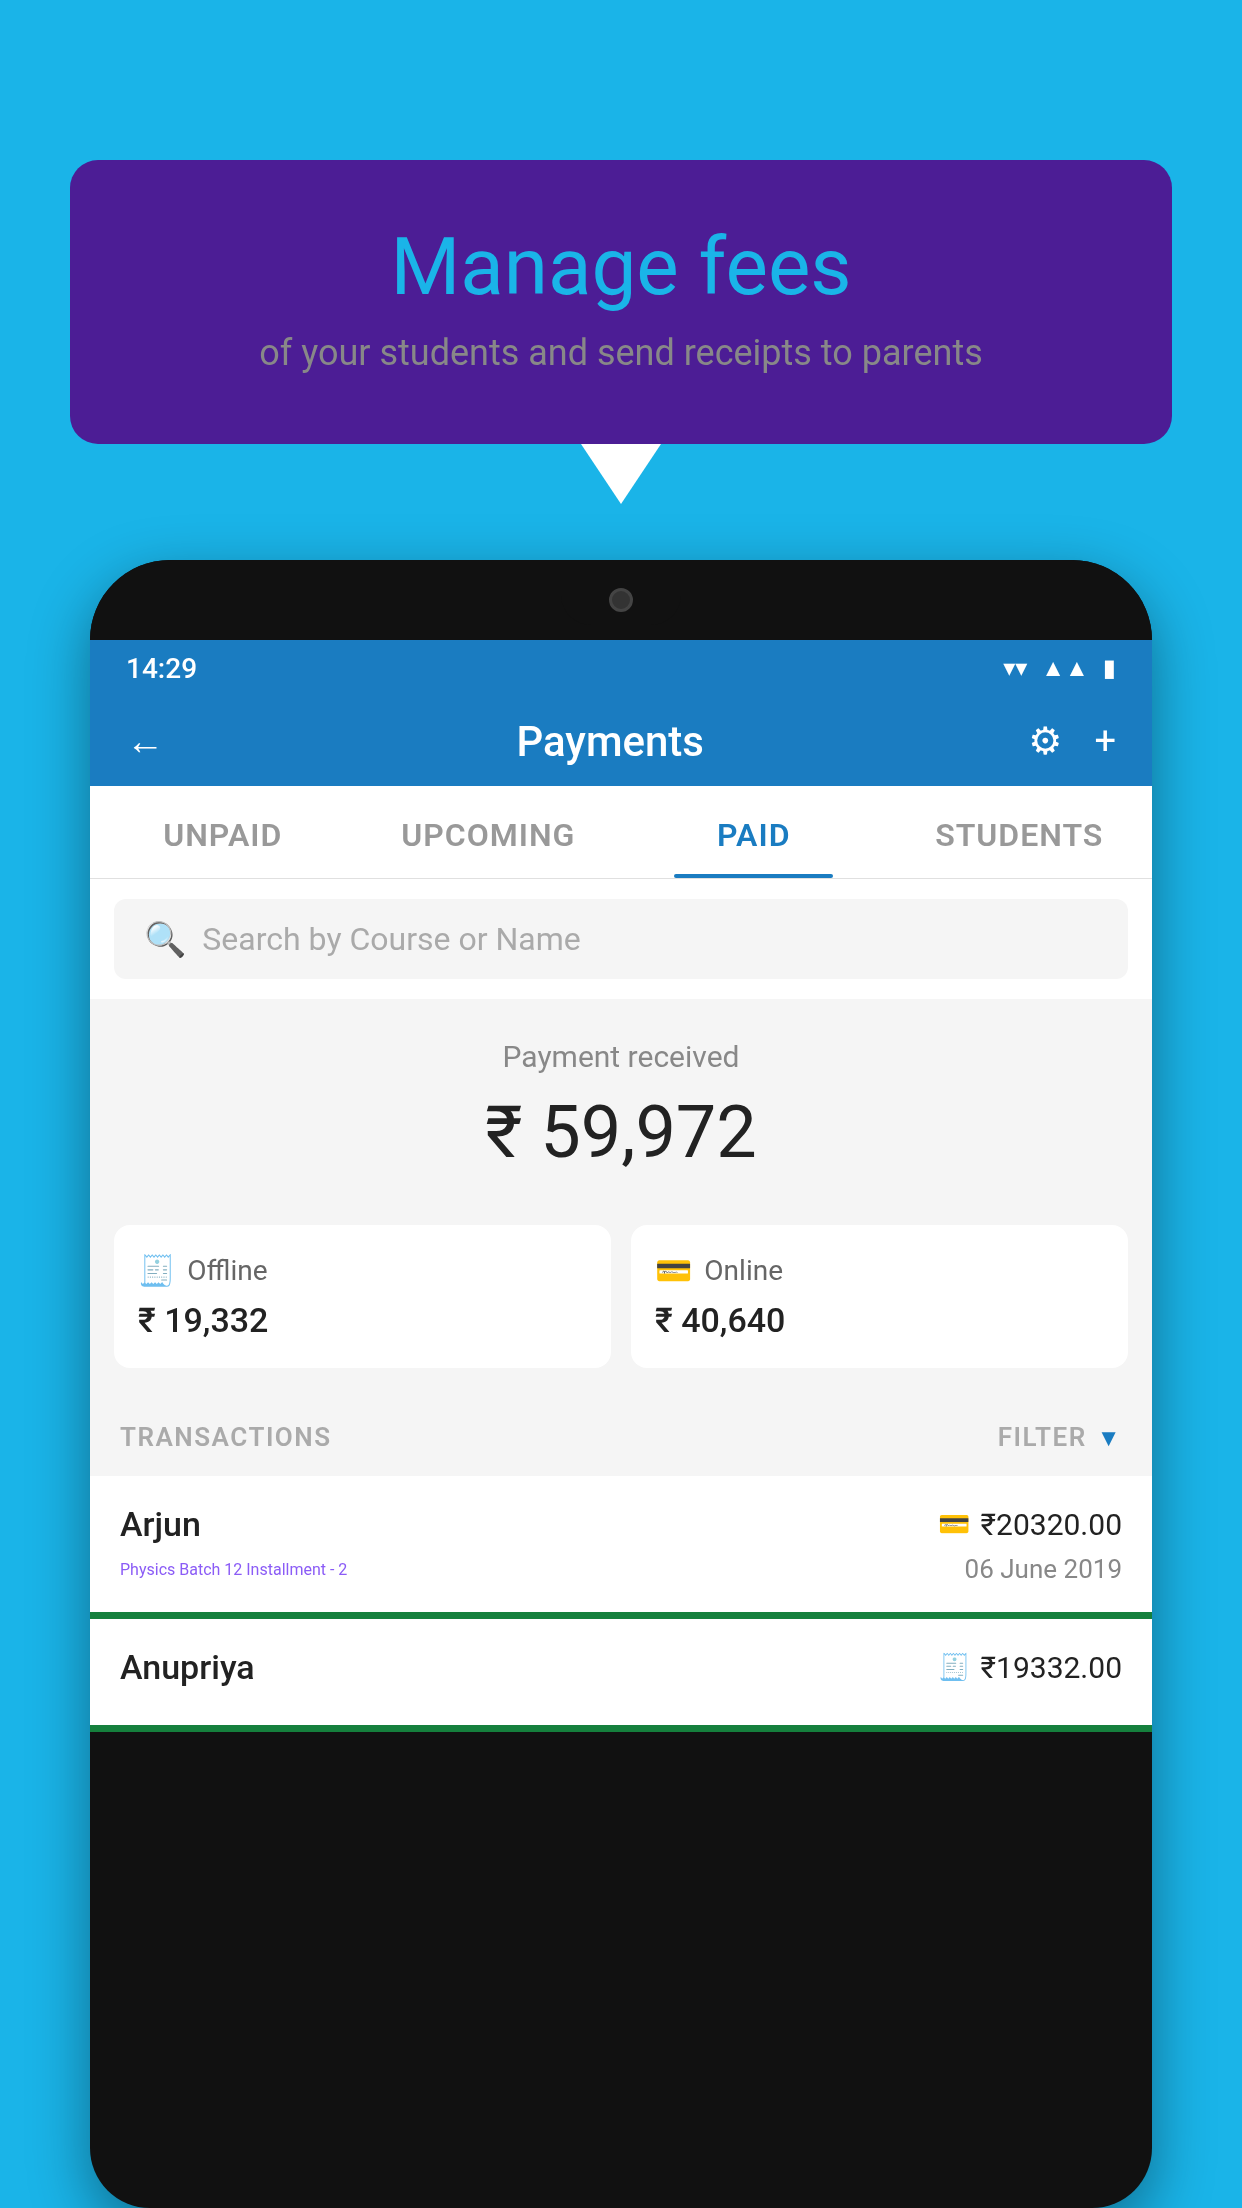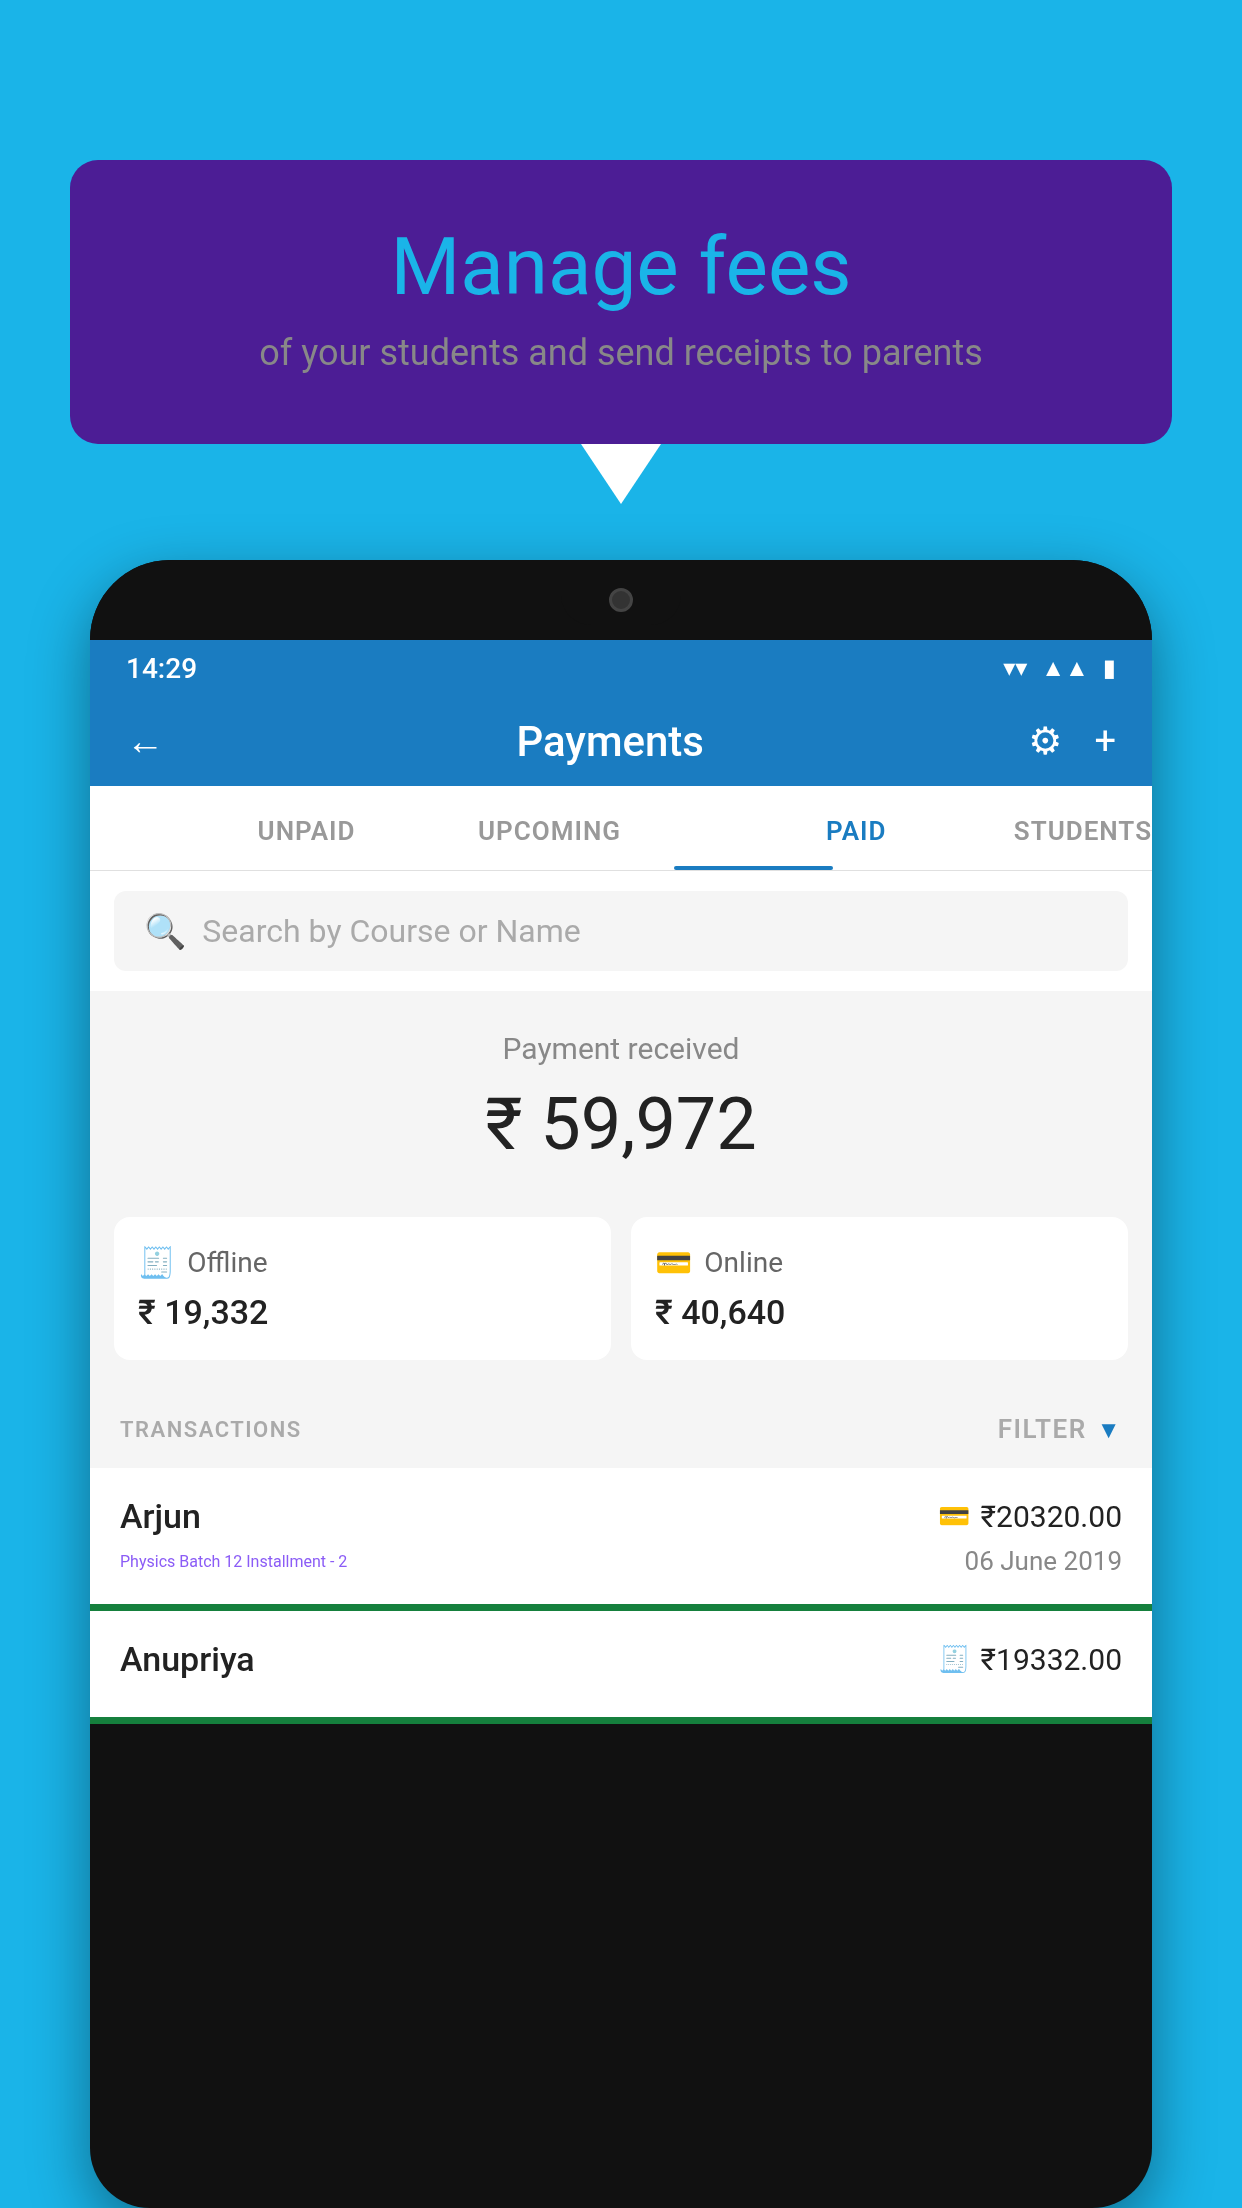--- a/index.html
+++ b/index.html
@@ -160,23 +160,23 @@
 
     
     .tabs-bar {
       background: white;
       display: flex;
       border-bottom: 1px solid #e0e0e0;
     }
 
     .tab-item {
       flex: 1;
-      text-align: right;
+      text-align: center;
       padding: 30px 0 24px;
-      font-size: 26px;
+      font-size: 32px;
       font-weight: 600;
       color: #999;
       letter-spacing: 1px;
       position: relative;
       cursor: pointer;
     }
 
     .tab-item.active {
       color: #1a7cc1;
     }
@@ -284,21 +284,21 @@
     .transactions-header {
       display: flex;
       align-items: center;
       justify-content: space-between;
       padding: 24px 30px;
       background: #f5f5f5;
     }
 
     .transactions-label {
       color: #aaa;
-      font-size: 22px;
+      font-size: 26px;
       font-weight: 600;
       letter-spacing: 1.5px;
     }
 
     .filter-btn {
       display: flex;
       align-items: flex-end;
       gap: 10px;
       color: #aaa;
       font-size: 26px;

